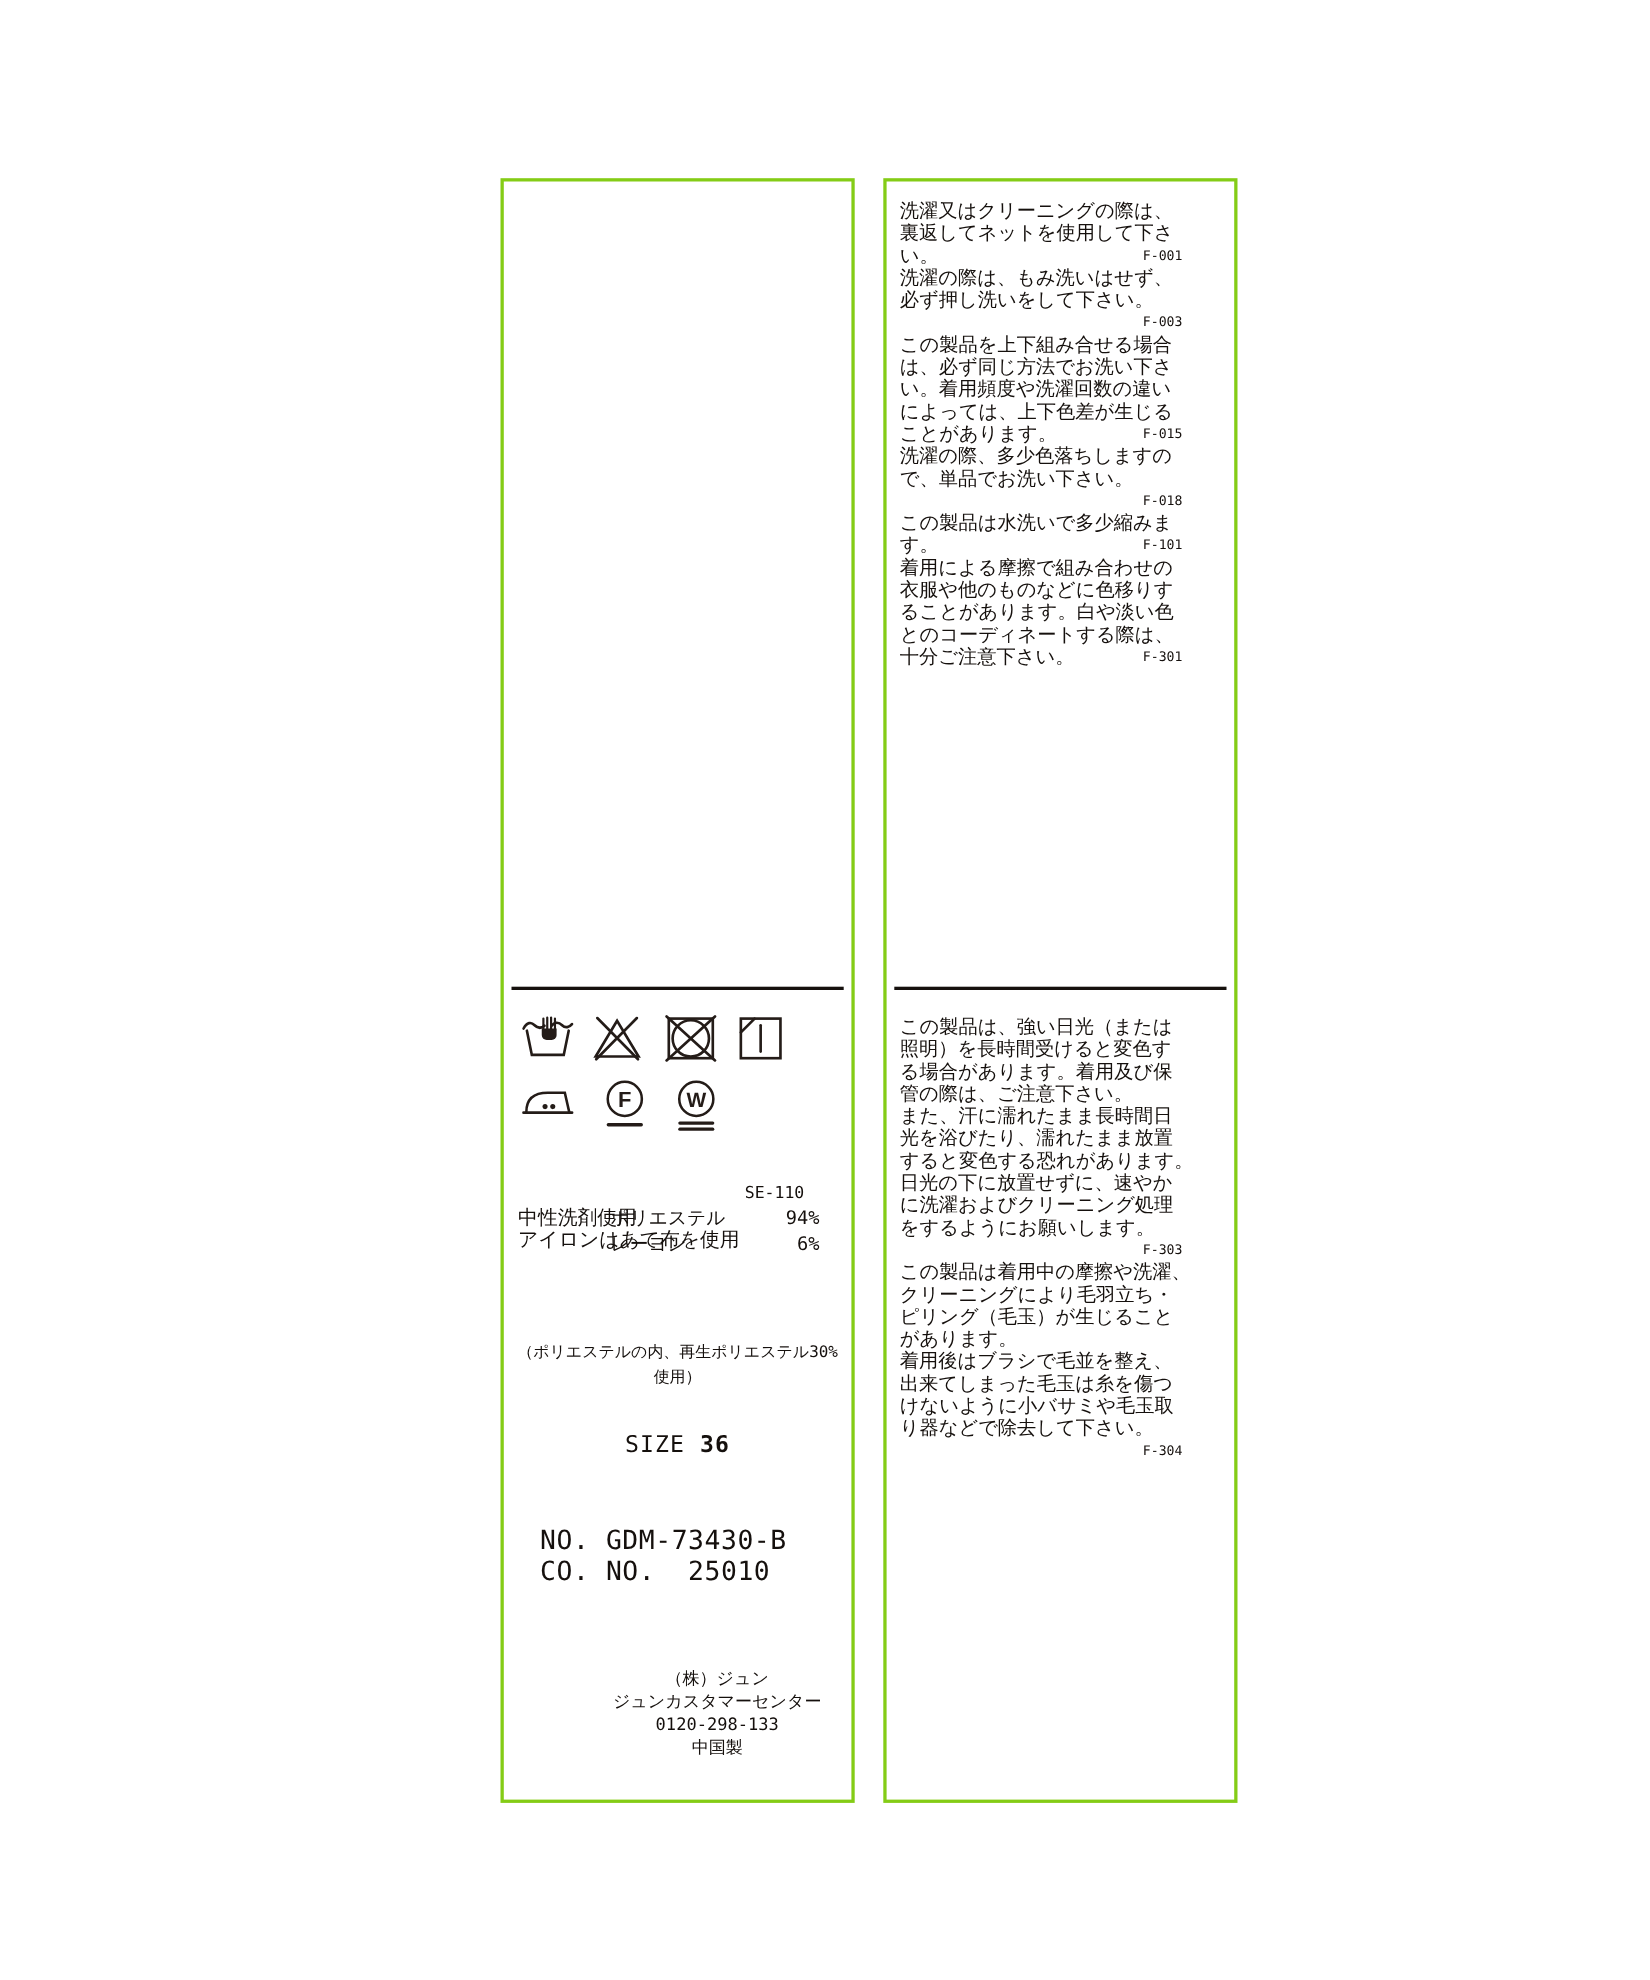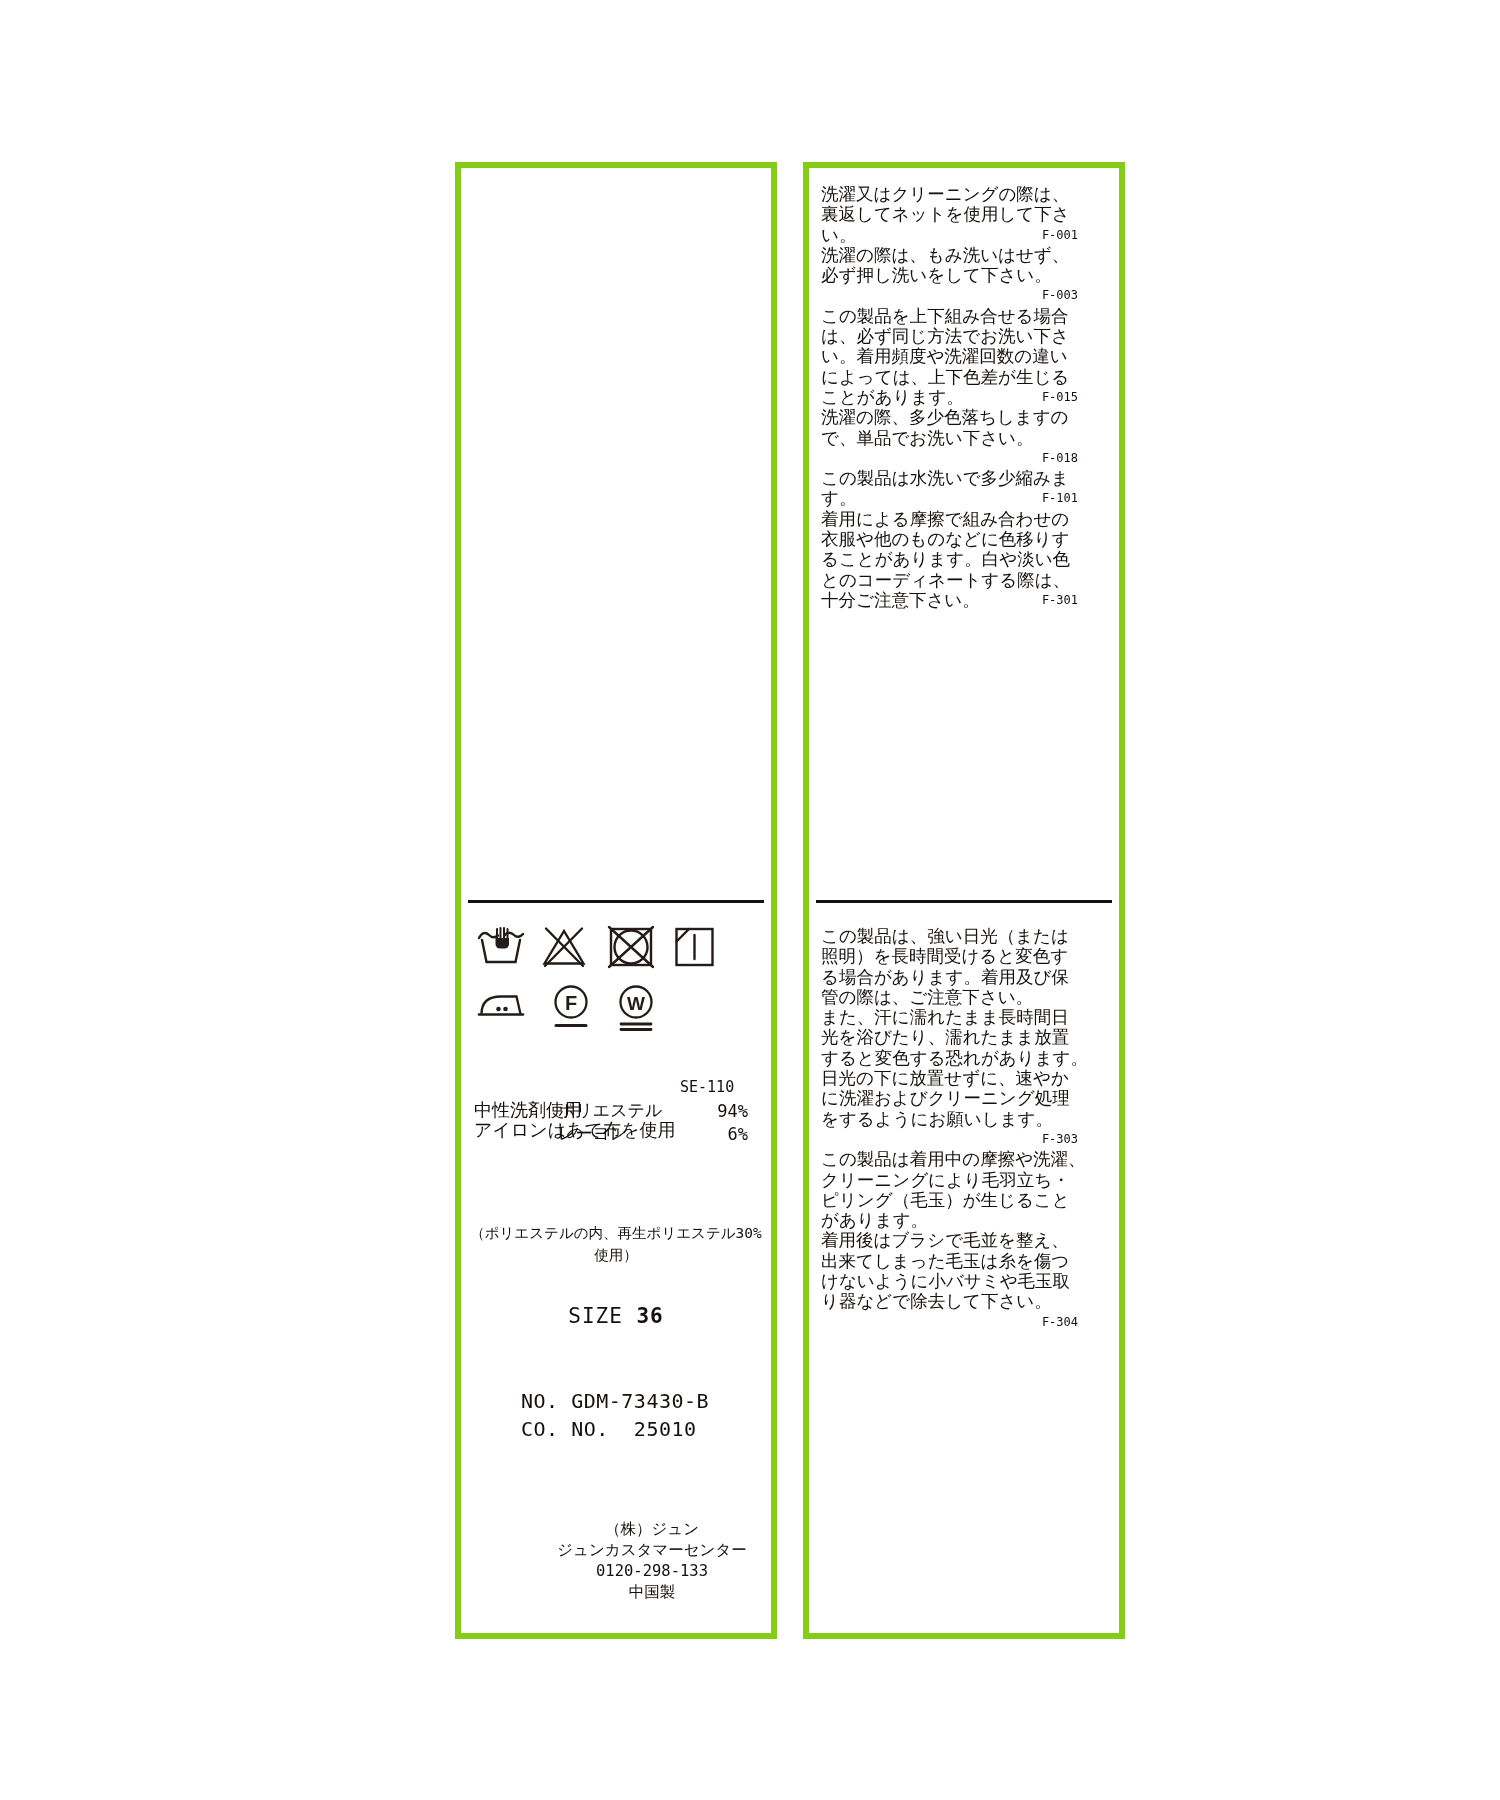--- a/index.html
+++ b/index.html
@@ -7,21 +7,21 @@
     position:relative;
     width:1500px;height:1800px;
     background:#ffffff;
     font-family:"Liberation Sans",sans-serif;
     color:#15100d;
   }
   .panel{
     position:absolute;
     top:162px;
     width:322px;height:1477px;
-    border:6px solid #84cc16;
+    border:3px solid #84cc16;
     box-sizing:border-box;
     background:#fff;
   }
   #left-panel{left:455px;}
   #right-panel{left:803px;}
   .rule{
     position:absolute;left:7px;right:7px;top:732px;
     height:2.5px;background:#16110e;
   }
   
@@ -63,21 +63,21 @@
   .size-line{
     position:absolute;left:0;top:1136px;width:100%;
     text-align:center;
     font-family:"DejaVu Sans Mono","Liberation Mono",monospace;
     font-size:21px;letter-spacing:1px;white-space:pre;
   }
   .size-line b{font-weight:bold;}
   .no-line{
     position:absolute;left:33px;
     font-family:"DejaVu Sans Mono","Liberation Mono",monospace;
-    font-size:20px;letter-spacing:0.5px;white-space:pre;margin-left:27px;
+    font-size:24px;letter-spacing:0.5px;white-space:pre;
   }
   #item-no{top:1221px;}
   #lot-no{top:1249px;}
   .company{
     position:absolute;left:0;top:1288px;width:100%;
     text-align:center;
     font-size:15.5px;line-height:21px;white-space:pre;
     font-family:"DejaVu Sans Mono","Liberation Sans",sans-serif;
     padding-left:36px;
   }

